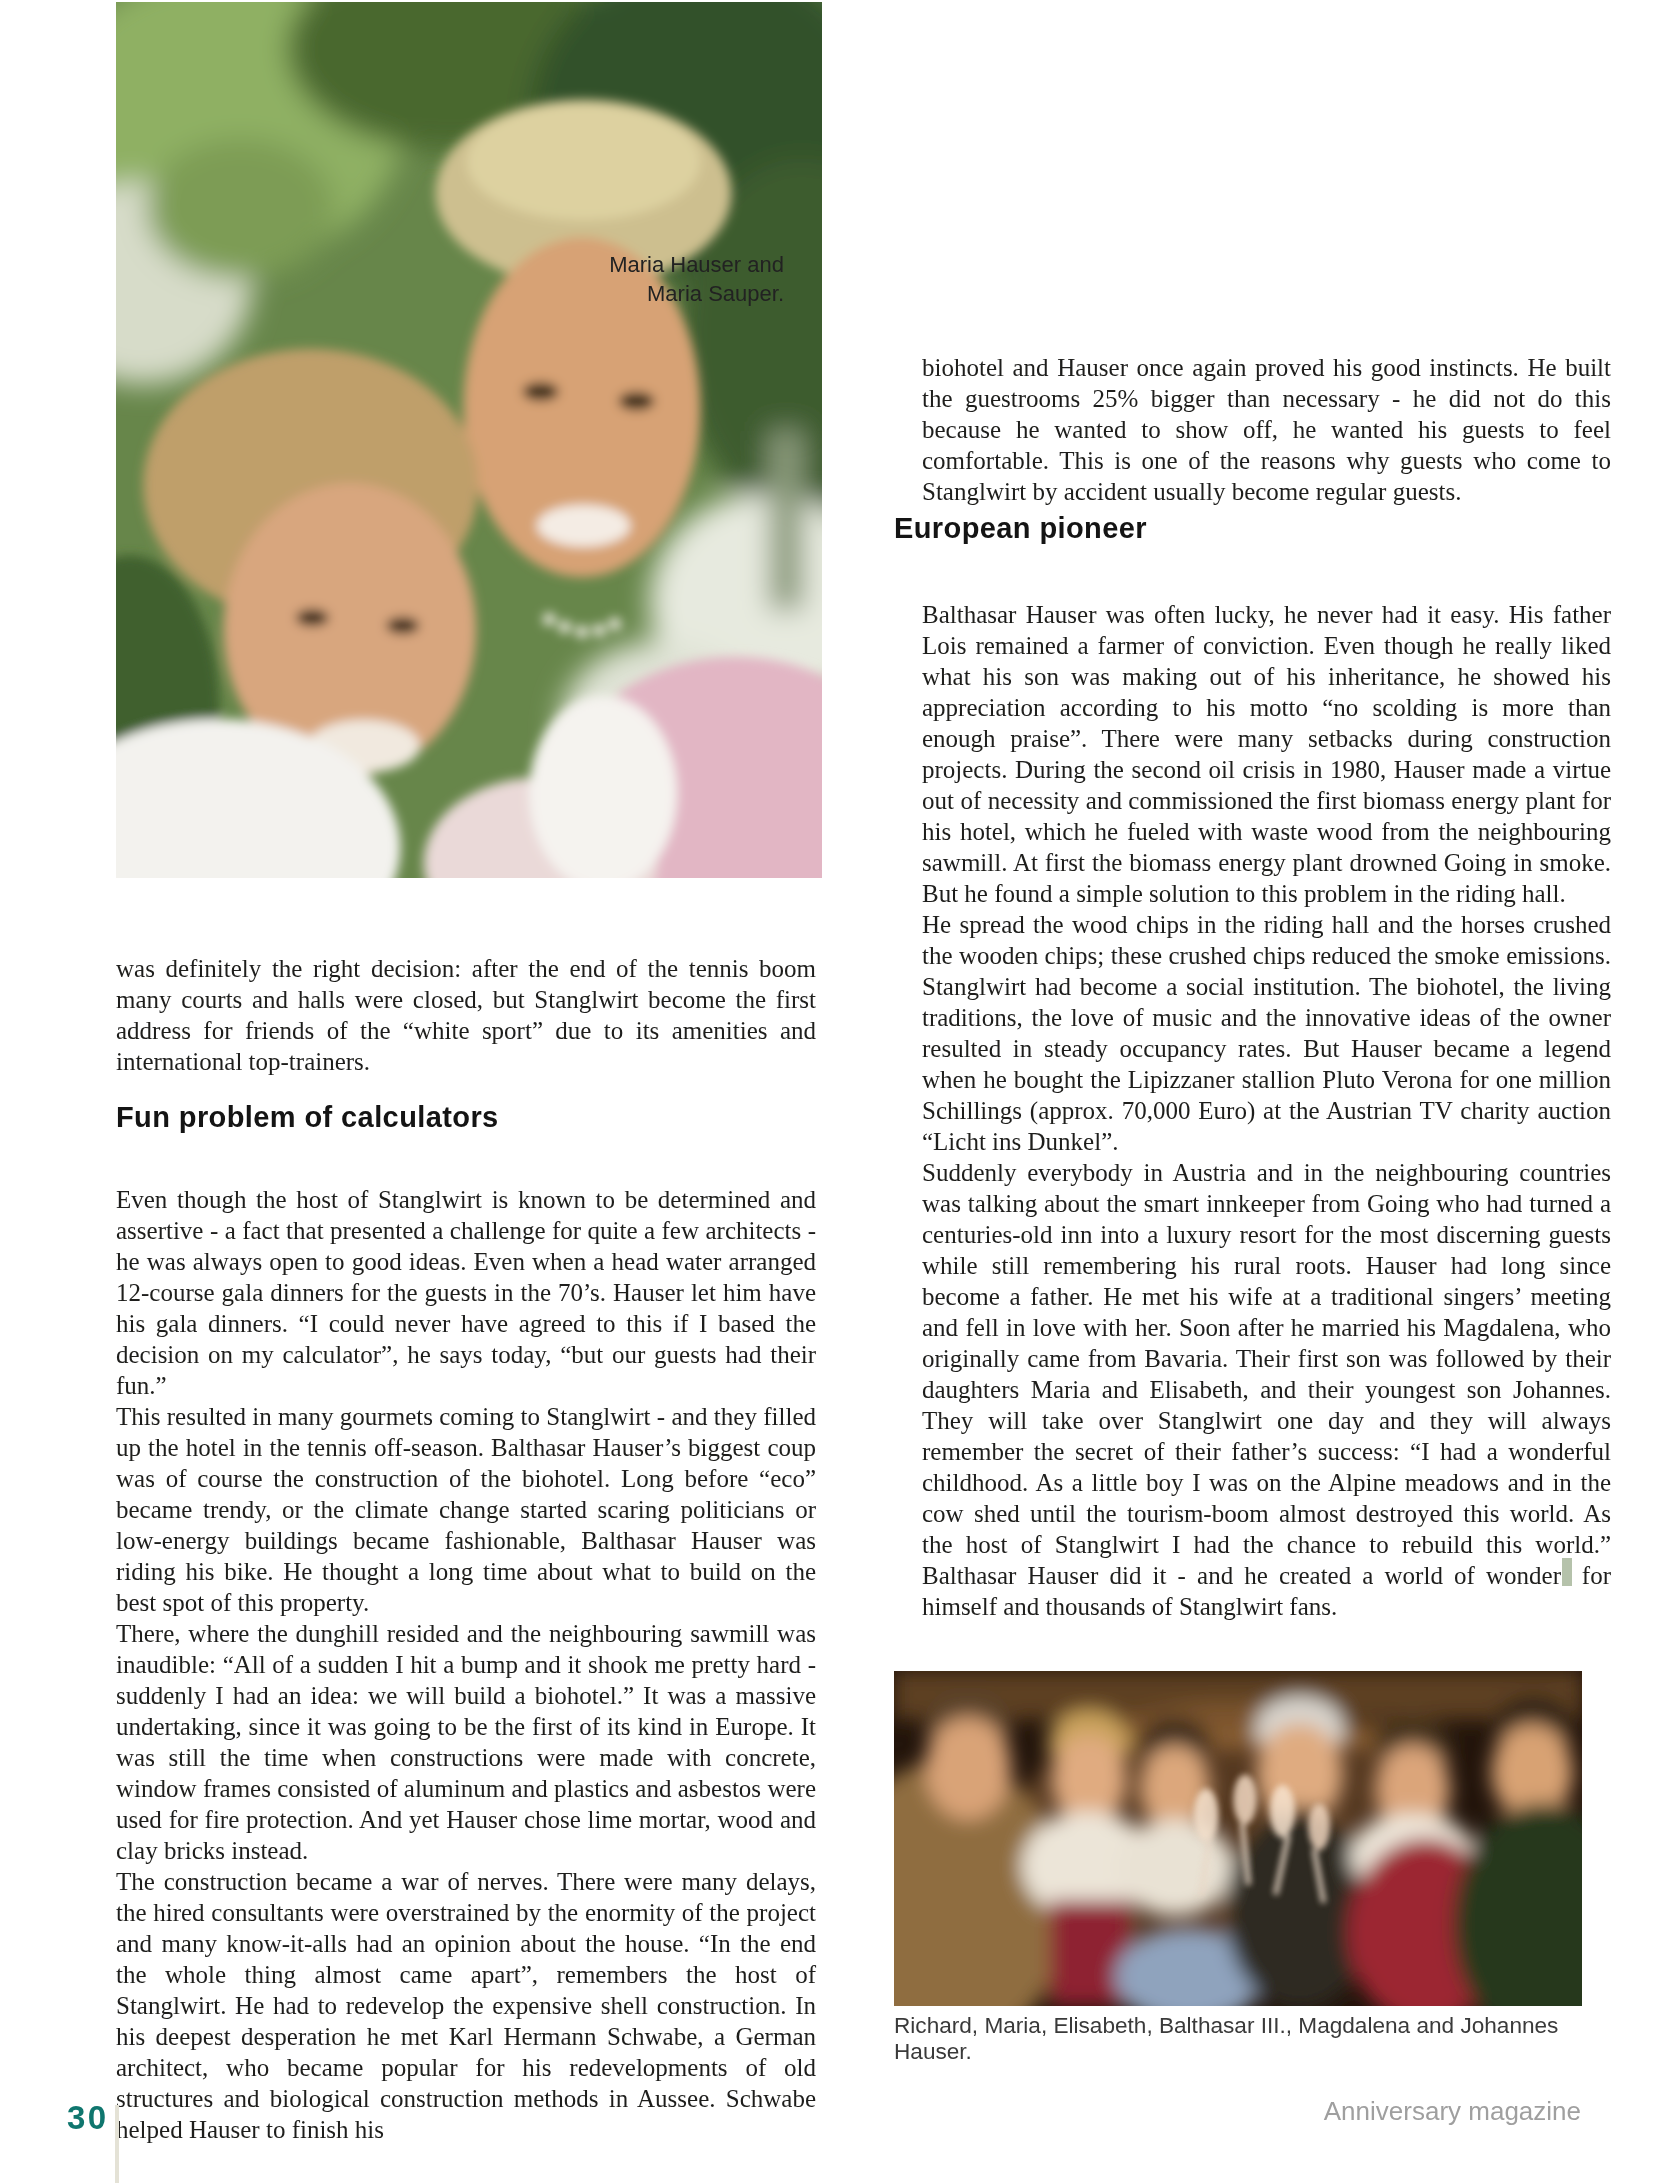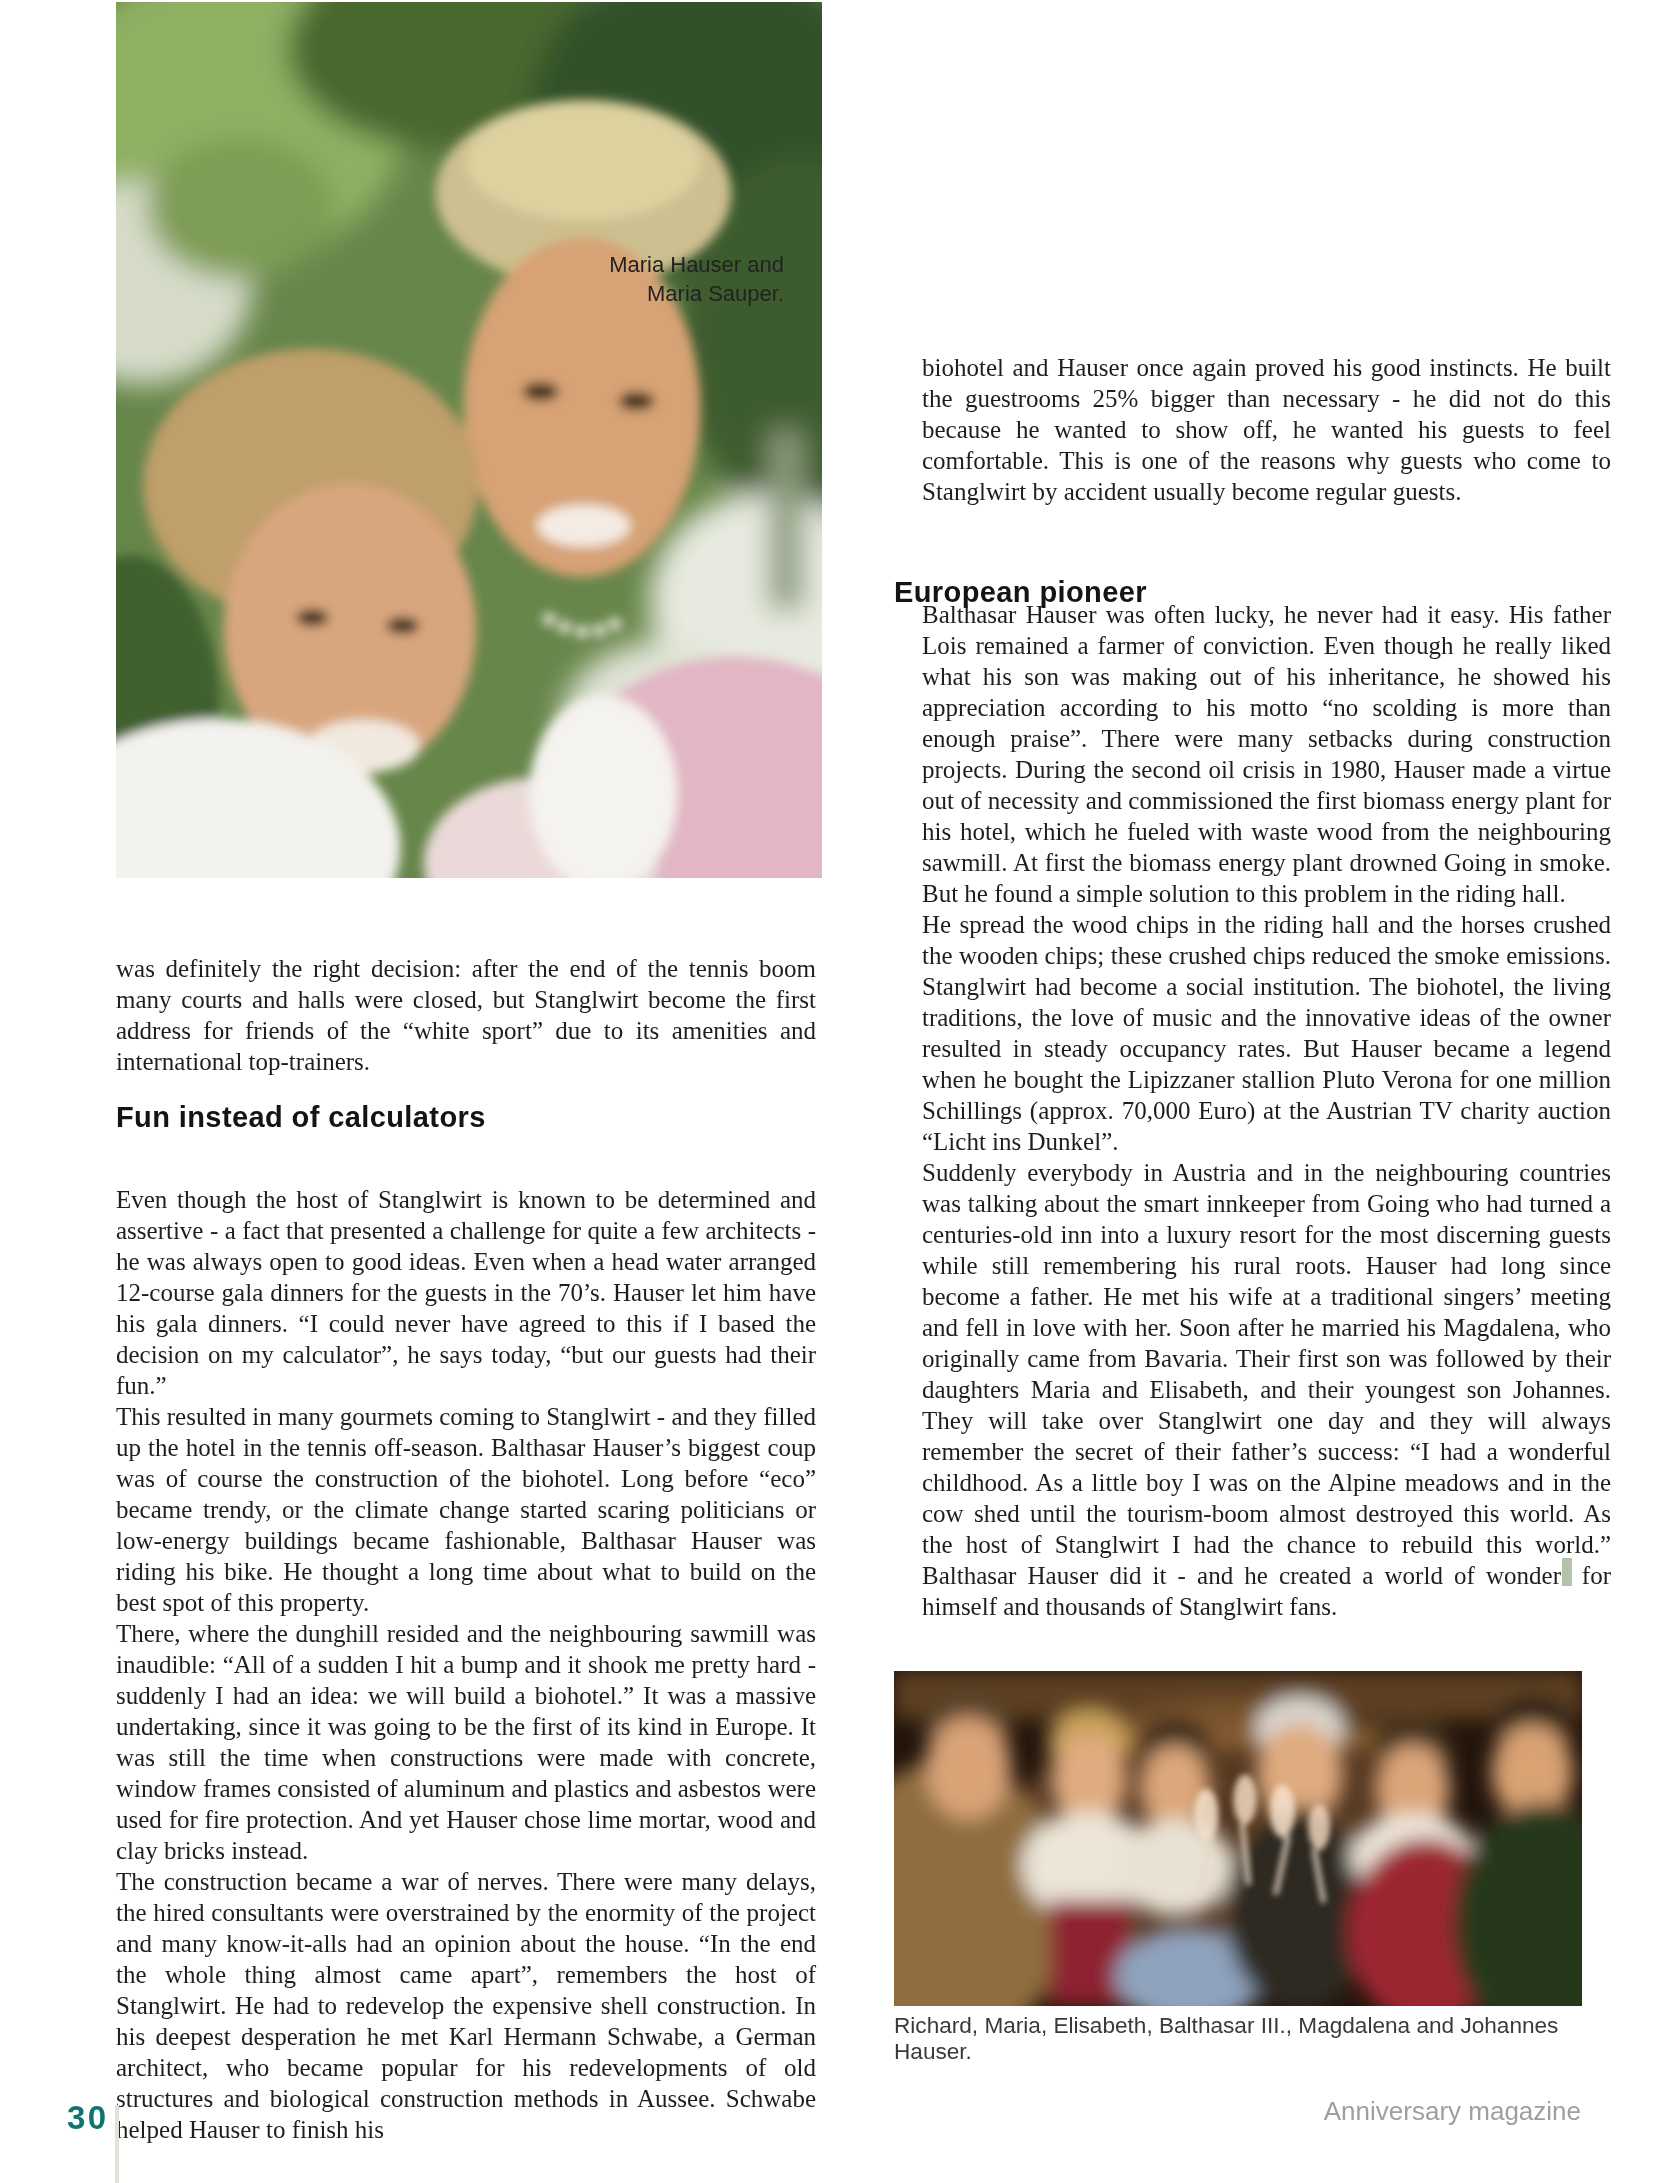--- a/index.html
+++ b/index.html
@@ -81,34 +81,34 @@
     <div class="photo-caption-top">
       <div>Maria Hauser and</div>
       <div>Maria Sauper.</div>
     </div>
   </div>
 
   <div class="body-text col-left" style="top:953px;">
     <p>was definitely the right decision: after the end of the tennis boom many courts and halls were closed, but Stanglwirt become the first address for friends of the “white sport” due to its amenities and international top-trainers.</p>
   </div>
 
-  <div class="heading" style="left:116px;top:1101px;">Fun instead of calculators</div>
+  <div class="heading" style="left:116px;top:1101px;">Fun problem of calculators</div>
 
   <div class="body-text col-left" style="top:1184px;">
     <p>Even though the host of Stanglwirt is known to be determined and assertive - a fact that presented a challenge for quite a few architects - he was always open to good ideas. Even when a head water arranged 12-course gala dinners for the guests in the 70’s. Hauser let him have his gala dinners. “I could never have agreed to this if I based the decision on my calculator”, he says today, “but our guests had their fun.”</p>
     <p>This resulted in many gourmets coming to Stanglwirt - and they filled up the hotel in the tennis off-season. Balthasar Hauser’s biggest coup was of course the construction of the biohotel. Long before “eco” became trendy, or the climate change started scaring politicians or low-energy buildings became fashionable, Balthasar Hauser was riding his bike. He thought a long time about what to build on the best spot of this property.</p>
     <p>There, where the dunghill resided and the neighbouring sawmill was inaudible: “All of a sudden I hit a bump and it shook me pretty hard - suddenly I had an idea: we will build a biohotel.” It was a massive undertaking, since it was going to be the first of its kind in Europe. It was still the time when constructions were made with concrete, window frames consisted of aluminum and plastics and asbestos were used for fire protection. And yet Hauser chose lime mortar, wood and clay bricks instead.</p>
     <p>The construction became a war of nerves. There were many delays, the hired consultants were overstrained by the enormity of the project and many know-it-alls had an opinion about the house. “In the end the whole thing almost came apart”, remembers the host of Stanglwirt. He had to redevelop the expensive shell construction. In his deepest desperation he met Karl Hermann Schwabe, a German architect, who became popular for his redevelopments of old structures and biological construction methods in Aussee. Schwabe helped Hauser to finish his</p>
   </div>
 
   <div class="body-text col-right" style="top:352px;">
     <p>biohotel and Hauser once again proved his good instincts. He built the guestrooms 25% bigger than necessary - he did not do this because he wanted to show off, he wanted his guests to feel comfortable. This is one of the reasons why guests who come to Stanglwirt by accident usually become regular guests.</p>
   </div>
 
-  <div class="heading" style="left:894px;top:576px;">European pioneer</div>
+  <div class="heading" style="left:894px;top:512px;">European pioneer</div>
 
   <div class="body-text col-right" style="top:599px;">
     <p>Balthasar Hauser was often lucky, he never had it easy. His father Lois remained a farmer of conviction. Even though he really liked what his son was making out of his inheritance, he showed his appreciation according to his motto “no scolding is more than enough praise”. There were many setbacks during construction projects. During the second oil crisis in 1980, Hauser made a virtue out of necessity and commissioned the first biomass energy plant for his hotel, which he fueled with waste wood from the neighbouring sawmill. At first the biomass energy plant drowned Going in smoke. But he found a simple solution to this problem in the riding hall.</p>
     <p>He spread the wood chips in the riding hall and the horses crushed the wooden chips; these crushed chips reduced the smoke emissions. Stanglwirt had become a social institution. The biohotel, the living traditions, the love of music and the innovative ideas of the owner resulted in steady occupancy rates. But Hauser became a legend when he bought the Lipizzaner stallion Pluto Verona for one million Schillings (approx. 70,000 Euro) at the Austrian TV charity auction “Licht ins Dunkel”.</p>
     <p>Suddenly everybody in Austria and in the neighbouring countries was talking about the smart innkeeper from Going who had turned a centuries-old inn into a luxury resort for the most discerning guests while still remembering his rural roots. Hauser had long since become a father. He met his wife at a traditional singers’ meeting and fell in love with her. Soon after he married his Magdalena, who originally came from Bavaria. Their first son was followed by their daughters Maria and Elisabeth, and their youngest son Johannes. They will take over Stanglwirt one day and they will always remember the secret of their father’s success: “I had a wonderful childhood. As a little boy I was on the Alpine meadows and in the cow shed until the tourism-boom almost destroyed this world. As the host of Stanglwirt I had the chance to rebuild this world.” Balthasar Hauser did it - and he created a world of wonders for himself and thousands of Stanglwirt fans.</p>
   </div>
 
   <div class="end-mark" style="background-color: rgb(181, 194, 171);"></div>
 
   <div class="photo" id="photo-bottom">

